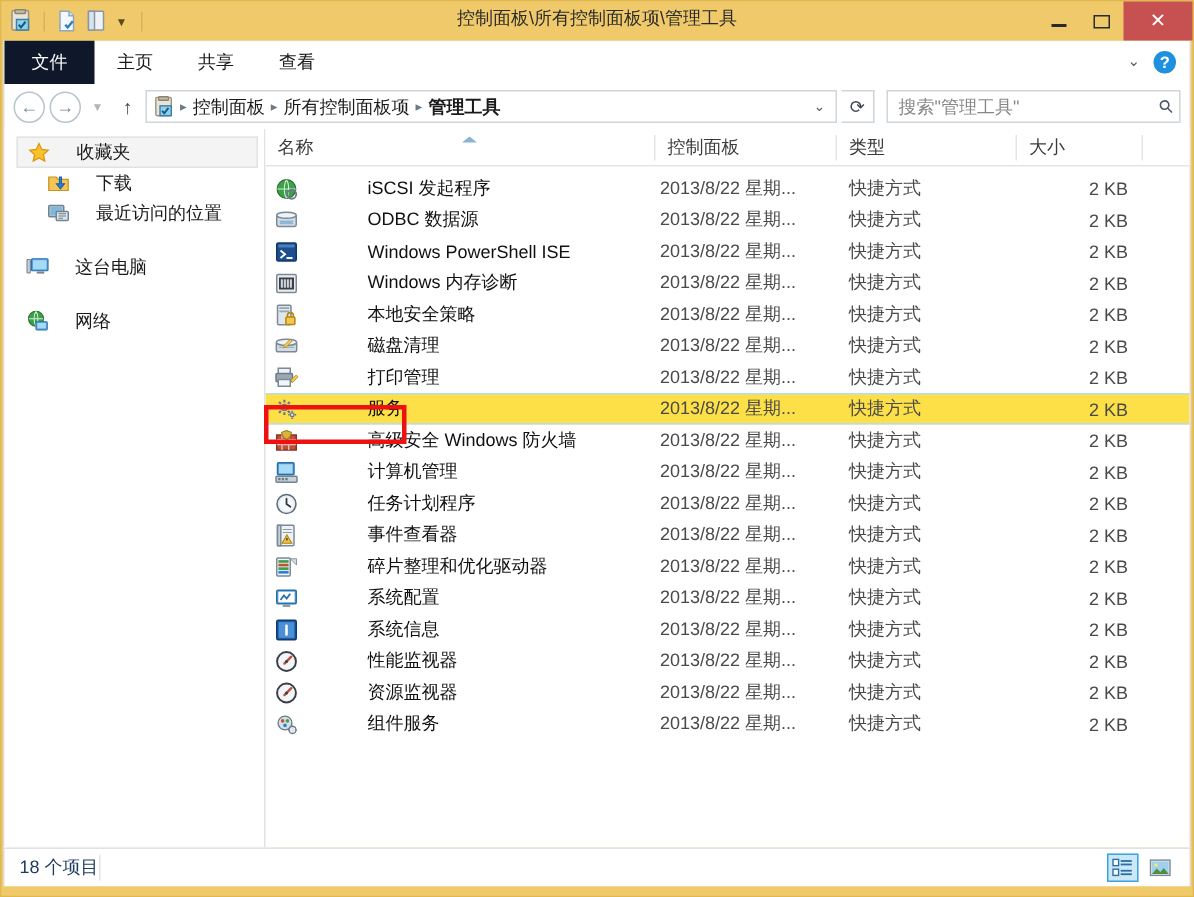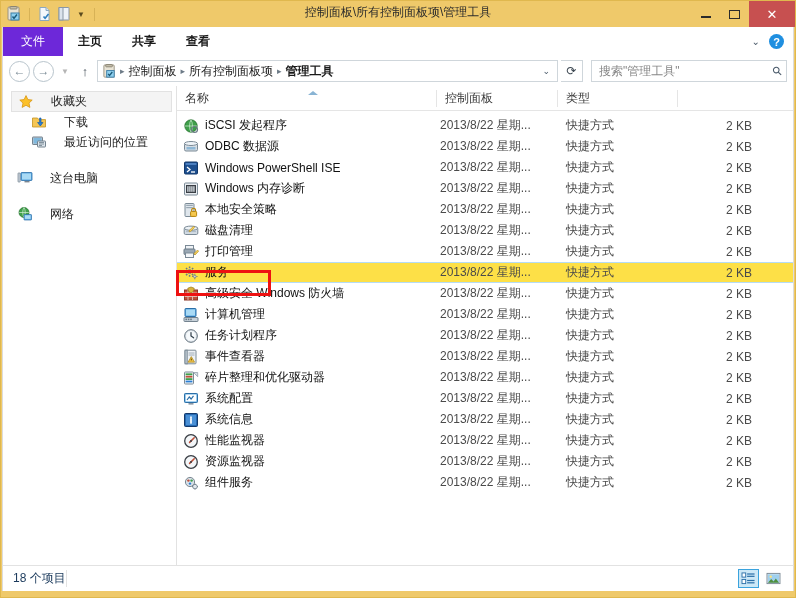--- a/index.html
+++ b/index.html
@@ -52,23 +52,23 @@
   
   .ribbon {
     flex: 0 0 29px; height: 29px;
     background: #ffffff;
     display: flex; align-items: stretch;
     border-left: 1px solid #dcdcdc; border-right: 1px solid #dcdcdc;
     margin: 0 1px;
   }
   .tab {
     display: flex; align-items: center; padding: 0 15px;
-    font-size: 12px; color: #1a1a1a; font-weight: bold;
-  }
-  .tab.file { background: #6d28d9; color: #fff; font-weight: normal; padding: 0 18px; }
+    font-size: 12px; color: #1a1a1a;
+  }
+  .tab.file { background: #0f172a; color: #fff; font-weight: normal; padding: 0 18px; }
   .ribbon-right { margin-left: auto; display: flex; align-items: center; gap: 9px; padding-right: 9px; }
   .chev-down { font-size: 10px; color: #4a5a6a; }
   .help-icon {
     width: 15px; height: 15px; border-radius: 50%;
     background: #1f8fe0; color: #fff; font-size: 11px; font-weight: bold;
     display: flex; align-items: center; justify-content: center;
   }
 
   
   .addrbar {
@@ -155,21 +155,21 @@
   .row {
     height: 21px; display: flex; align-items: center;
     font-size: 12px; color: #111;
   }
   .row.selected { background: #fde047; border-top: 1px solid #b5dcf5; border-bottom: 1px solid #b5dcf5; height: 21px; }
   .cell-name { flex: 0 0 260px; display: flex; align-items: center; gap: 6px; padding-left: 6px; min-width: 0; }
   .cell-date { flex: 0 0 121px; color: #4a4a4a; padding-left: 3px; }
   .cell-type { flex: 0 0 120px; color: #4a4a4a; padding-left: 8px; }
   .cell-size { flex: 0 0 84px; color: #4a4a4a; text-align: right; padding-right: 10px; }
   .fico { width: 16px; height: 16px; flex: 0 0 16px; }
-  .fname { white-space: nowrap; overflow: hidden; text-overflow: ellipsis; }
+  .fname { white-space: nowrap; overflow: hidden; text-overflow: ellipsis; margin-left: 40px; }
 
   
   .statusbar {
     flex: 0 0 26px; height: 26px;
     background: #fff; display: flex; align-items: center;
     border-top: 1px solid #e2e2e2;
     border-left: 1px solid #dcdcdc; border-right: 1px solid #dcdcdc;
     margin: 0 1px 0 1px;
     padding-left: 10px;
   }
@@ -367,20 +367,23 @@
         <div class="col col-name">
           <span>名称</span>
           <span class="sort-arrow"></span>
         </div>
         <div class="col col-date">
           <span>控制面板</span>
         </div>
         <div class="col col-type">
           <span>类型</span>
         </div>
+        <div class="col col-size">
+          <span>大小</span>
+        </div>
         <div class="col col-end"></div>
       </div>
 
       <div class="rows" id="rows">
           <div class="row">
             <div class="cell-name">
               <span class="fico">
                 <svg width="16" height="16" viewBox="0 0 16 16">
                   <circle cx="8" cy="8" r="6.2" fill="#3f9f4a" stroke="#23702c" stroke-width="0.8"></circle>
                   <path d="M1.9 8h12.2M8 1.9c1.9 2.6 1.9 9.6 0 12.2M8 1.9c-1.9 2.6-1.9 9.6 0 12.2" stroke="#d4f0d8" stroke-width="0.7" fill="none"></path>

